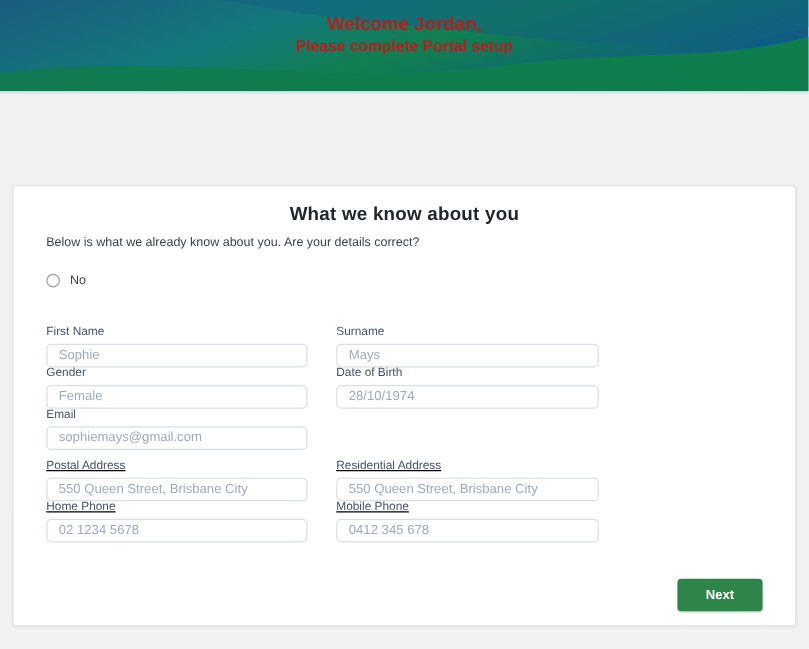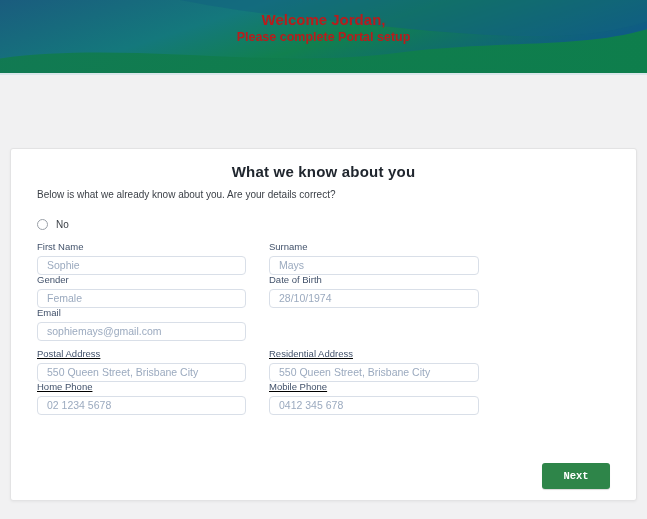--- a/index.html
+++ b/index.html
@@ -40,32 +40,32 @@
   .card-question { font-size:10px; color:#3a3f46; margin:9px 0 14px; }
 
   .radio-row { display:flex; align-items:center; gap:8px; height:21px; cursor:pointer; }
   .radio { width:11px; height:11px; border-radius:50%; border:1px solid #9aa0a8;
            background:#fff; position:relative; flex:0 0 auto; }
   .radio.selected { border-color:#7aa7dd; }
   .radio.selected::after { content:""; position:absolute; left:2px; top:2px; width:5px; height:5px;
            border-radius:50%; background:#2470d4; box-shadow:0 0 0 1px #2470d4; }
   .radio-label { font-size:10px; color:#3a3f46; }
 
-  .fields-grid { display:grid; grid-template-columns:209px 210px; column-gap:23px; row-gap:0; margin-top:6px; }
+  .fields-grid { display:grid; grid-template-columns:209px 210px; column-gap:23px; row-gap:0; margin-top:25px; }
   .fields-grid.second { margin-top:8px;text-decoration:underline; }
   .field { height:33px; }
   .field-label { font-size:9.5px; color:#42526b; margin-bottom:3px; line-height:11px; }
   .field input { width:100%; height:19px; border:1px solid #d9dfe8; border-radius:4px;
                  padding:0 9px; font-size:10.5px; color:#9baabf; background:#fff;
                  font-family:"Liberation Sans", sans-serif; }
 
   .next-btn { position:absolute; right:26px; bottom:11px; width:68px; height:26px;
               background:#2e8549; border:none; border-radius:3px; color:#ffffff;
               font-size:10.5px; font-weight:bold; cursor:pointer;
-              font-family:Liberation Mono, monospace; box-shadow:0 1px 1px rgba(0,0,0,.15); }
+              font-family:Liberation Sans, sans-serif; box-shadow:0 1px 1px rgba(0,0,0,.15); }
 </style>
 </head>
 <body>
 
 <div class="page">
 
   <div class="banner">
     <svg viewBox="0 0 647 75" preserveAspectRatio="none">
       <defs>
         <linearGradient id="bgGrad" x1="0" y1="0" x2="1" y2="0.35">

